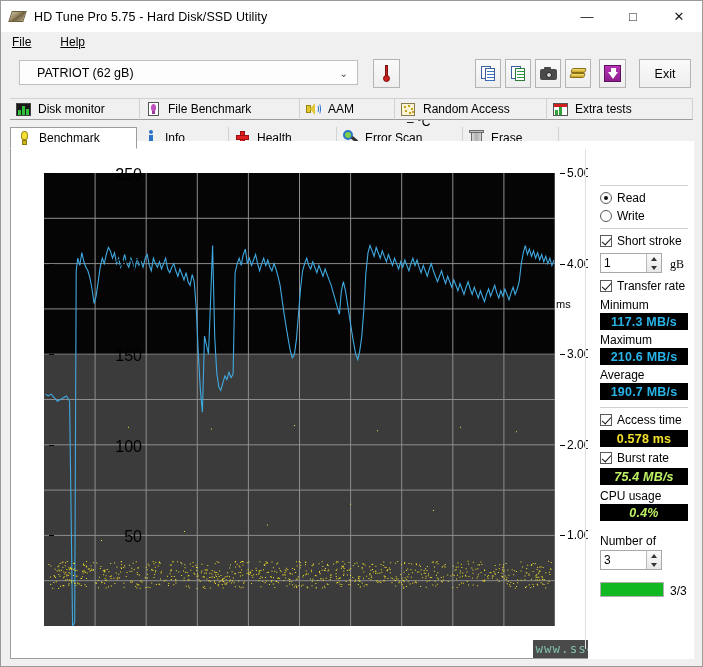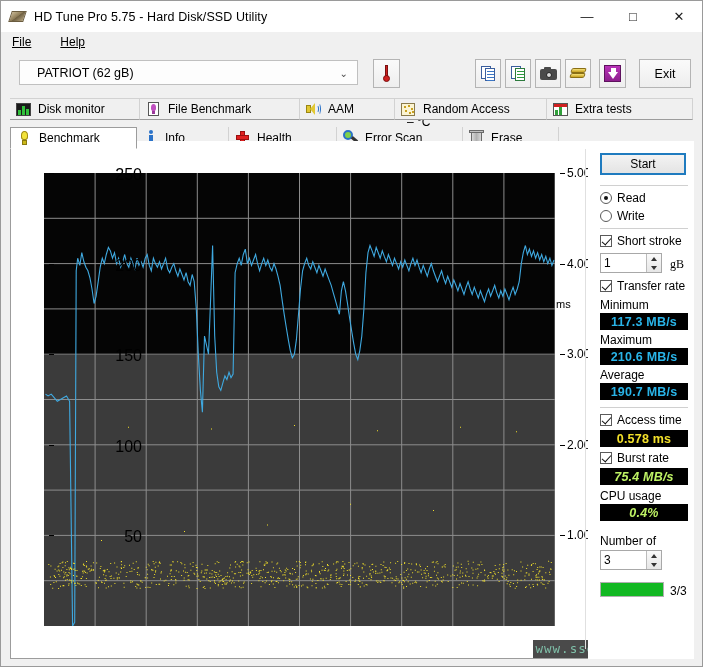--- a/index.html
+++ b/index.html
@@ -611,21 +611,20 @@
         <div class="tickmark-r" style="top: 122.6px;"></div>
         <div class="ytick-r" style="top: 32px;">5.00</div>
         <div class="tickmark-r" style="top: 32px;"></div>
       </div>
 
     <div id="watermark">www.ssd-tester.com</div>
 
     <div id="rpanel-divider"></div>
     <div id="rpanel">
 
-      <div id="start-btn">Start</div>
       <div class="hr" style="top:44px"></div>
 
       <div class="radio-row" style="top:50px">
         <span class="radio on"></span>
         <span>Read</span>
       </div>
       <div class="radio-row" style="top:68px">
         <span class="radio"></span>
         <span>Write</span>
       </div>

